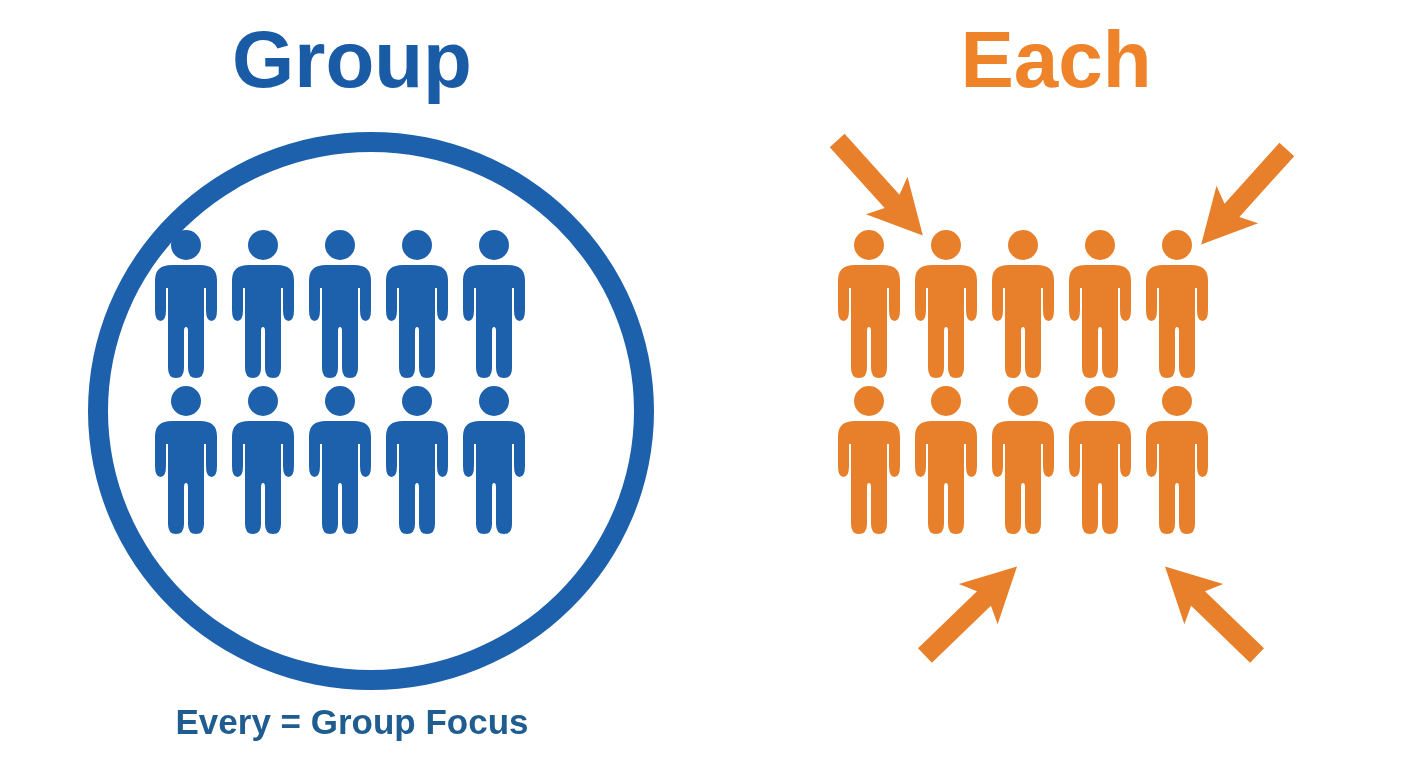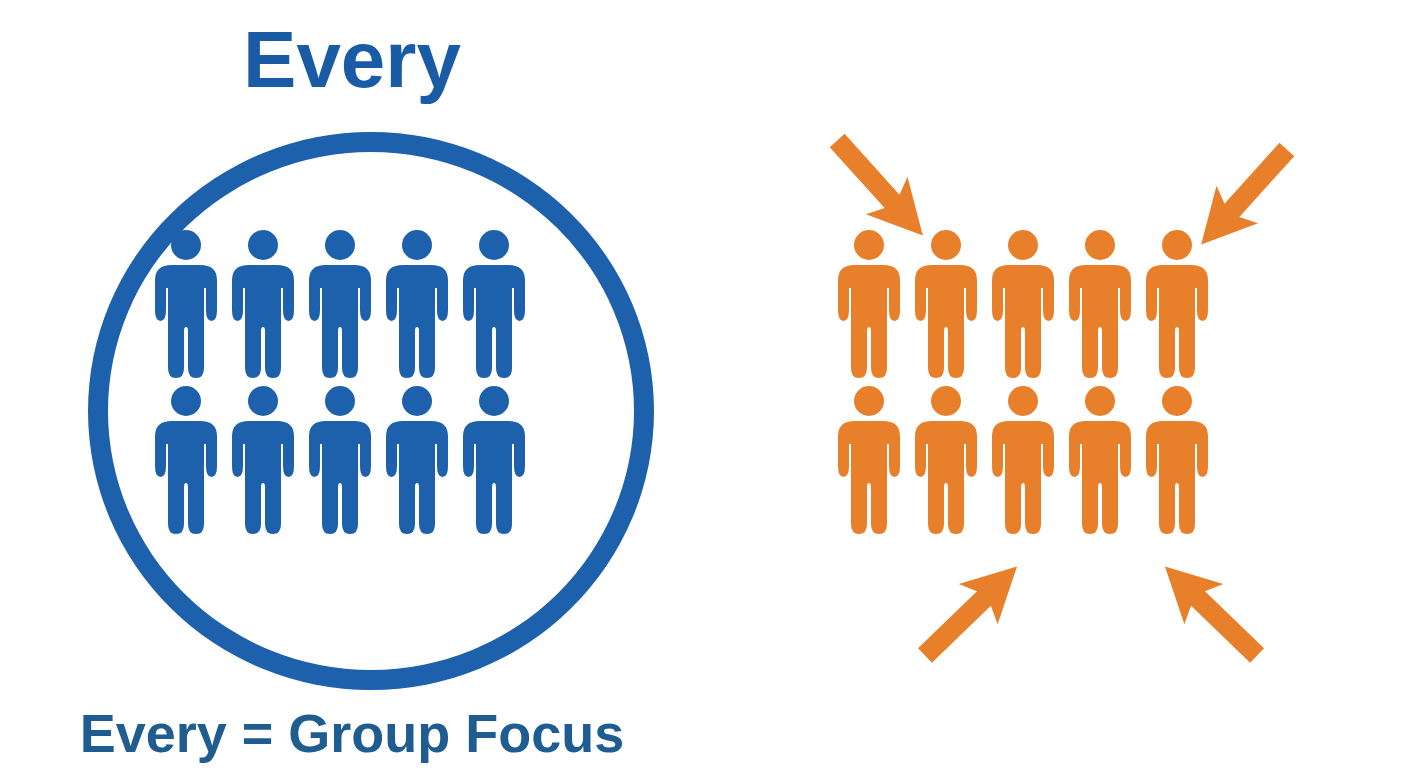--- a/index.html
+++ b/index.html
@@ -57,21 +57,21 @@
   }
   .arrow-tl { left: 110px; top: 159px; transform: rotate(48deg); }
   .arrow-tr { left: 474px; top: 168px; transform: rotate(132deg); }
   .arrow-bl { left: 201px; top: 582px; transform: rotate(-44deg); }
   .arrow-br { left: 441px; top: 582px; transform: rotate(-136deg); }
 
   .panel-caption {
     position: absolute;
     top: 702px; left: 0; right: 0;
     text-align: center;
-    font-size: 54px;
+    font-size: 35px;
     font-weight: 700;
     line-height: 1.15;
   }
   .panel-left  .panel-caption { color: var(--blue-caption); }
   .panel-right .panel-caption { color: var(--orange-caption); }
 
   .defs-hidden { position: absolute; width: 0; height: 0; overflow: hidden; }
 </style>
 </head>
 <body style="background: rgb(255, 255, 255);">
@@ -85,21 +85,21 @@
                L30 138 Q30 148 22 148 Q14 148 14 138 L14 58 L12 58 L12 80 Q12 91 6.5 91
                Q1 91 1 80 L1 50 Q1 35 18 35 Z"></path>
     </g>
     <polygon id="arrow-shape" points="2,19 84,19 76,1 130,29 76,57 84,39 2,39"></polygon>
   </defs>
 </svg>
 
 <div class="canvas">
 
   <section class="panel panel-left">
-    <h1 class="panel-title">Every</h1>
+    <h1 class="panel-title">Group</h1>
 
     <div class="group-circle"></div>
 
     <div class="figures-grid">
         <div class="figure-row">
           <svg class="person" viewBox="0 0 64 148" preserveAspectRatio="none">
             <use href="#person-shape"></use>
           </svg>
           <svg class="person" viewBox="0 0 64 148" preserveAspectRatio="none">
             <use href="#person-shape"></use>
@@ -130,20 +130,21 @@
           <svg class="person" viewBox="0 0 64 148" preserveAspectRatio="none">
             <use href="#person-shape"></use>
           </svg>
         </div>
       </div>
 
     <div class="panel-caption">Every = Group Focus</div>
   </section>
 
   <section class="panel panel-right">
+    <h1 class="panel-title">Each</h1>
 
     <div class="figures-grid">
         <div class="figure-row">
           <svg class="person" viewBox="0 0 64 148" preserveAspectRatio="none">
             <use href="#person-shape"></use>
           </svg>
           <svg class="person" viewBox="0 0 64 148" preserveAspectRatio="none">
             <use href="#person-shape"></use>
           </svg>
           <svg class="person" viewBox="0 0 64 148" preserveAspectRatio="none">

